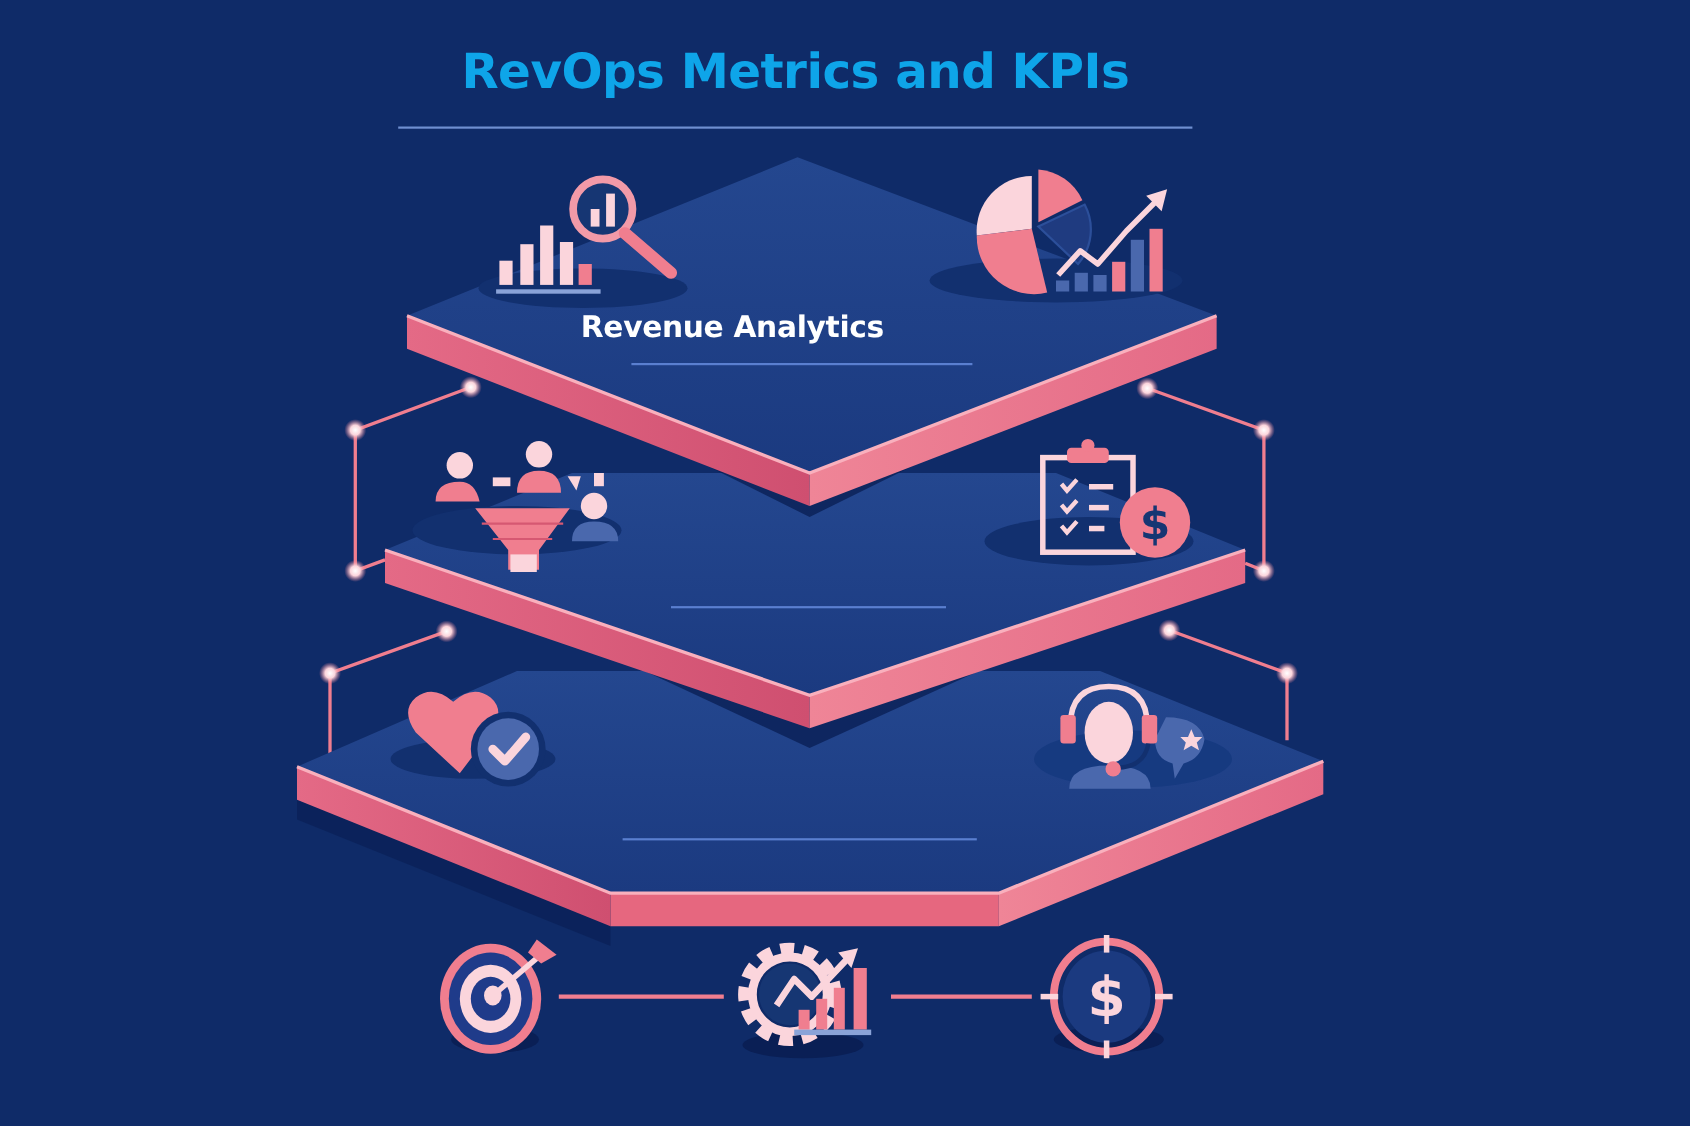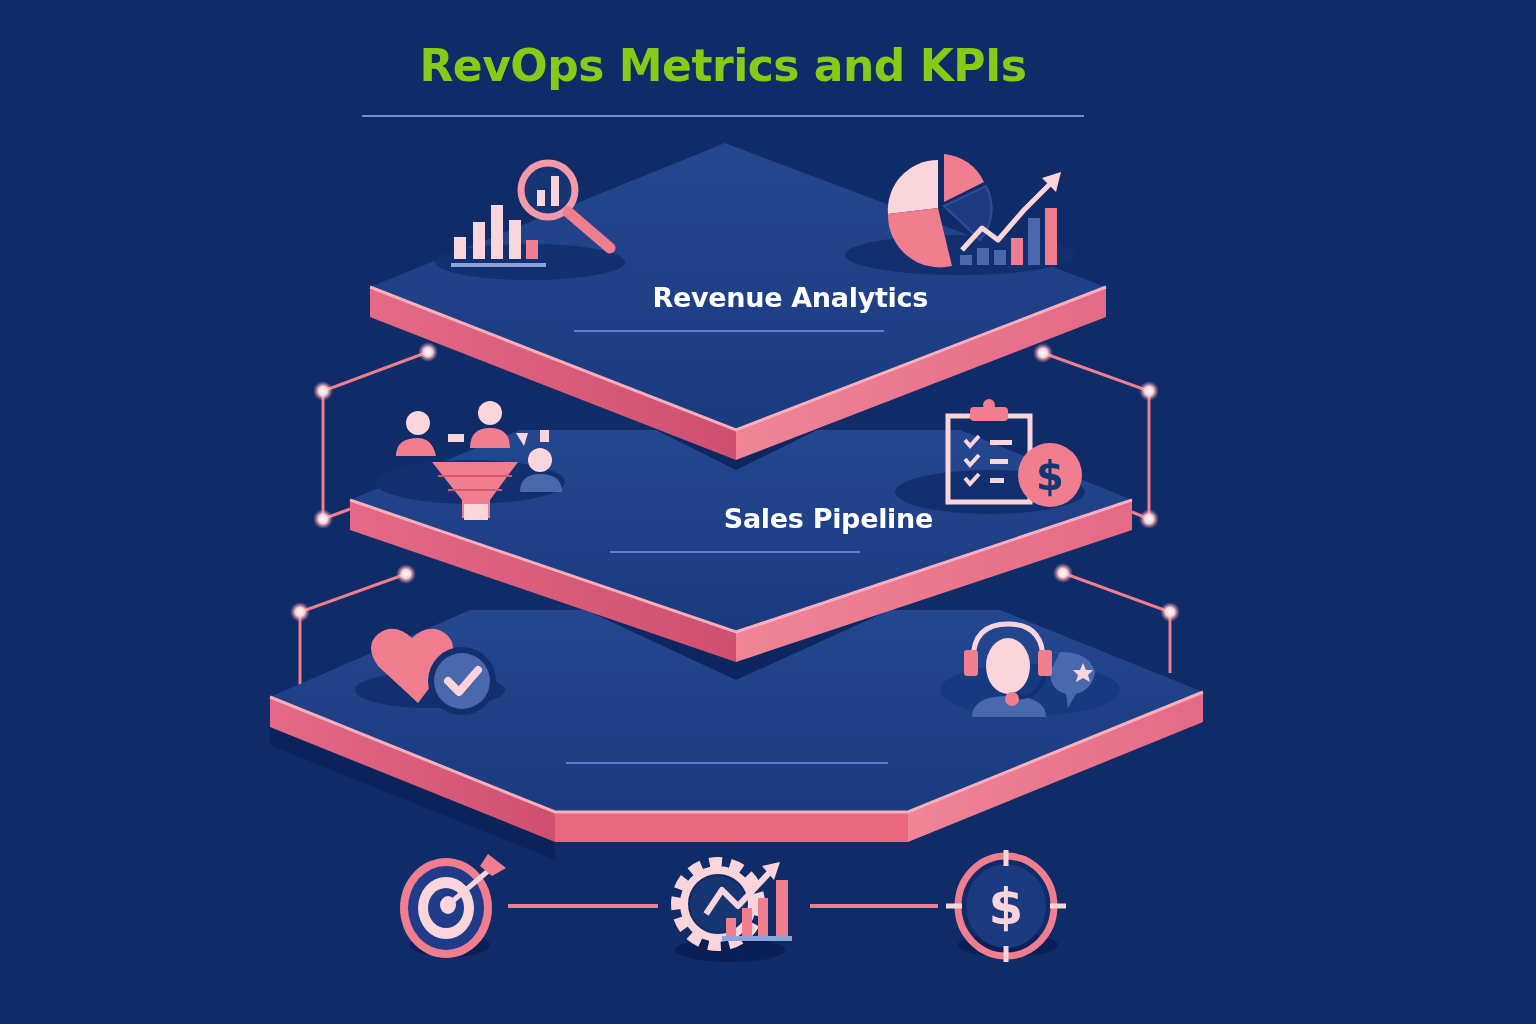--- a/index.html
+++ b/index.html
@@ -5,30 +5,30 @@
   html, body { margin: 0; padding: 0; }
   body {
     width: 1536px; height: 1024px; overflow: hidden;
     background: #0f2b68;
     font-family: "DejaVu Sans", sans-serif;
     position: relative;
   }
   #stage { position: absolute; left: 0; top: 0; width: 1536px; height: 1024px; }
   .title {
     position: absolute; left: 362px; top: 40px; width: 722px;
-    text-align: center; color: #84cc16; font-weight: bold; font-size: 44px;
+    text-align: center; color: #0ea5e9; font-weight: bold; font-size: 44px;
     letter-spacing: -0.5px;
   }
   .title-rule {
     position: absolute; left: 362px; top: 115px; width: 722px; height: 2px;
     background: #6f8fd0;
   }
   .layer-label {
     position: absolute; color: #ffffff; font-weight: bold; font-size: 27px;
-    text-align: right; letter-spacing: -0.3px;
+    text-align: left; letter-spacing: -0.3px;
   }
   .layer-rule { position: absolute; height: 2px; background: #5a7fd0; }
 </style>
 </head>
 <body>
 
 <div id="stage">
 
   <div class="title">RevOps Metrics and KPIs</div>
   <div class="title-rule"></div>
@@ -225,18 +225,17 @@
       <line x1="1006" y1="946" x2="1006" y2="962" stroke="#fbd5dc" stroke-width="5"></line>
       <line x1="946" y1="906" x2="962" y2="906" stroke="#fbd5dc" stroke-width="5"></line>
       <line x1="1050" y1="906" x2="1066" y2="906" stroke="#fbd5dc" stroke-width="5"></line>
       <text x="1006" y="924" font-family="DejaVu Sans, sans-serif" font-size="50" font-weight="bold" fill="#fbd5dc" text-anchor="middle">$</text>
     </g>
   </svg>
 
   <div class="layer-label" style="left:528px; top:282px; width:400px;">Revenue Analytics</div>
   <div class="layer-rule" style="left:574px; top:330px; width:310px;"></div>
 
-  <div class="layer-label" style="left:533px; top:503px; width:400px;">Sales Pipeline</div>
   <div class="layer-rule" style="left:610px; top:551px; width:250px;"></div>
 
   <div class="layer-rule" style="left:566px; top:762px; width:322px;"></div>
 
 </div>
 
 </body></html>

